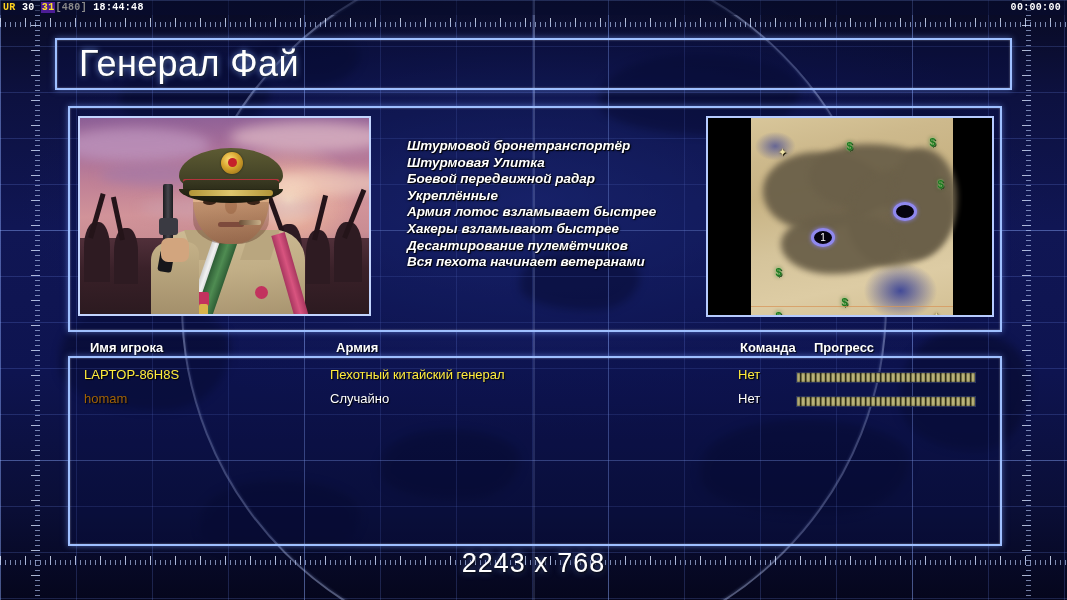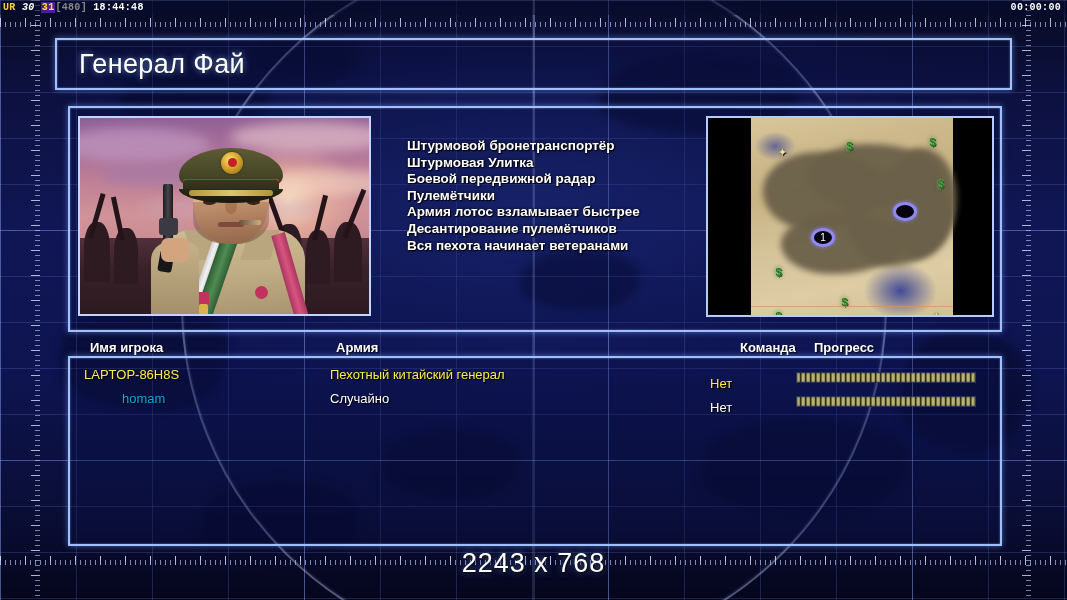--- a/index.html
+++ b/index.html
@@ -50,21 +50,21 @@
   
   #osd {
     position:absolute; left:0; top:0; width:1067px; height:15px;
     background:rgba(8,12,48,.55);
     font-family:"Liberation Mono", monospace; font-size:10px; font-weight:bold;
     line-height:15px; letter-spacing:.3px;
   }
   #osd .left { position:absolute; left:3px; top:0; white-space:nowrap; }
   #osd .right { position:absolute; right:6px; top:0; color:#ffffff;text-align:right; }
   .osd-ur   { color:#ffd21e; }
-  .osd-fps  { color:#ffffff;font-style:italic; }
+  .osd-fps  { color:#ffffff; }
   .osd-fps2 { color:#ffe02a; background:#4c1d95; padding:0 1px;margin-top:44px; }
   .osd-res  { color:#8a8a8a; }
   .osd-time { color:#ffffff; }
 
   
   .ruler { position:absolute; opacity:.85; }
   .ruler-h {
     left:0; width:1067px; height:13px;
     background-image:
       repeating-linear-gradient(to right, rgba(190,210,255,.75) 0 1px, transparent 1px 5px),
@@ -91,21 +91,21 @@
   .panel {
     position:absolute;
     border:2px solid #9fc0ff;
     background:rgba(10,16,74,.30);
     box-shadow:0 0 6px rgba(120,160,255,.55), 0 0 2px rgba(255,255,255,.5) inset;
   }
 
   #title-panel { left:55px; top:38px; width:957px; height:52px; border-width:2px; }
   #title-text {
     position:absolute; left:22px; top:50%; transform:translateY(-50%);
-    color:#ffffff; font-size:27px; letter-spacing:.4px;
+    color:#ffffff; font-size:36px; letter-spacing:.4px;
     text-shadow:0 0 6px rgba(130,170,255,.8), 1px 1px 2px #000;
     white-space:nowrap;
   }
 
   #info-panel { left:68px; top:106px; width:934px; height:226px; }
 
   
   #portrait {
     position:absolute; left:8px; top:8px; width:293px; height:200px;
     border:2px solid #c3d5ff; overflow:hidden; background:#2a1830;
@@ -193,21 +193,21 @@
     position:absolute; left:2px; top:96px; width:48px; height:80px;
     background:linear-gradient(180deg,#c4b188,#a08c68); border-radius:18px 12px 0 0;
   }
   #hand { position:absolute; left:12px; top:92px; width:28px; height:24px; background:#d2a57e; border-radius:7px; }
   #gun-barrel { position:absolute; left:14px; top:38px; width:10px; height:56px; background:linear-gradient(90deg,#1c1c1f,#45454c,#1c1c1f); border-radius:2px; }
   #gun-cyl { position:absolute; left:10px; top:72px; width:19px; height:17px; background:#3a3a42; border-radius:3px; }
   #gun-grip { position:absolute; left:10px; top:104px; width:14px; height:22px; background:#16161a; border-radius:3px; transform:rotate(10deg); }
 
   
   #abilities {
-    position:absolute; left:337px; top:30px; width:330px;
+    position:absolute; left:337px; top:30px; width:330px;font-style:italic;
   }
   .ability {
     color:#ffffff; font-size:13.5px; font-weight:bold; line-height:16.6px;
     text-shadow:1px 1px 1px #000, 0 0 3px rgba(0,0,0,.9);
     white-space:nowrap;
   }
 
   
   #minimap {
     position:absolute; left:636px; top:8px; width:288px; height:201px;
@@ -253,21 +253,21 @@
     position:absolute; left:76px; top:340px; width:920px; height:16px;
   }
   .th {
     position:absolute; color:#ffffff; font-size:13px; font-weight:bold;
     text-shadow:1px 1px 1px #000; white-space:nowrap;
   }
   .row { position:absolute; left:0; right:0; height:24px; }
   .cell { position:absolute; font-size:13px; white-space:nowrap; text-shadow:1px 1px 1px #000; }
   .c-name { left:14px; }
   .c-army { left:260px; }
-  .c-team { left:640px;margin-top:9px; }
+  .c-team { left:668px; }
   .bar {
     position:absolute; left:726px; top:5px; width:180px; height:11px;
     border:1px solid rgba(30,40,90,.9);
     background:
       repeating-linear-gradient(to right,
         #b8b27a 0 2px,
         #9a945f 2px 3px,
         #2e2d18 3px 4px,
         #6f6a44 4px 5px);
     box-shadow:0 0 2px rgba(0,0,0,.7) inset;
@@ -373,22 +373,23 @@
         <div id="gun-grip"></div>
         <div id="hand"></div>
       </div>
     </div>
   </div>
 
   <div id="abilities">
     <div class="ability">Штурмовой бронетранспортёр</div>
     <div class="ability">Штурмовая Улитка</div>
     <div class="ability">Боевой передвижной радар</div>
-    <div class="ability">Пулемётчики</div>
+    <div class="ability">Укреплённые</div>
     <div class="ability">Армия лотос взламывает быстрее</div>
+    <div class="ability">Хакеры взламывают быстрее</div>
     <div class="ability">Десантирование пулемётчиков</div>
     <div class="ability">Вся пехота начинает ветеранами</div>
   </div>
 
   <div id="minimap">
     <div id="minimap-img">
       <div id="mm-dark">
         <div class="mmblob" style="left:12px;top:34px;width:120px;height:78px;"></div>
         <div class="mmblob" style="left:58px;top:26px;width:130px;height:64px;"></div>
         <div class="mmblob" style="left:96px;top:52px;width:105px;height:96px;"></div>
@@ -422,20 +423,20 @@
 </div>
 
 <div class="panel" id="table-panel">
   <div class="row" style="top:9px;">
     <div class="cell c-name" style="color:#ffec3d;">LAPTOP-86H8S</div>
     <div class="cell c-army" style="color:#ffec3d;">Пехотный китайский генерал</div>
     <div class="cell c-team" style="color:#ffec3d;">Нет</div>
     <div class="bar"></div>
   </div>
   <div class="row" style="top:33px;">
-    <div class="cell c-name" style="color:#0ea5e9;margin-left:38px;">homam</div>
+    <div class="cell c-name" style="color:#a16207;">homam</div>
     <div class="cell c-army" style="color:#ffffff;">Случайно</div>
     <div class="cell c-team" style="color:#ffffff;">Нет</div>
     <div class="bar"></div>
   </div>
 </div>
 
 <div id="resolution">2243 x 768</div>
 
 </body></html>

